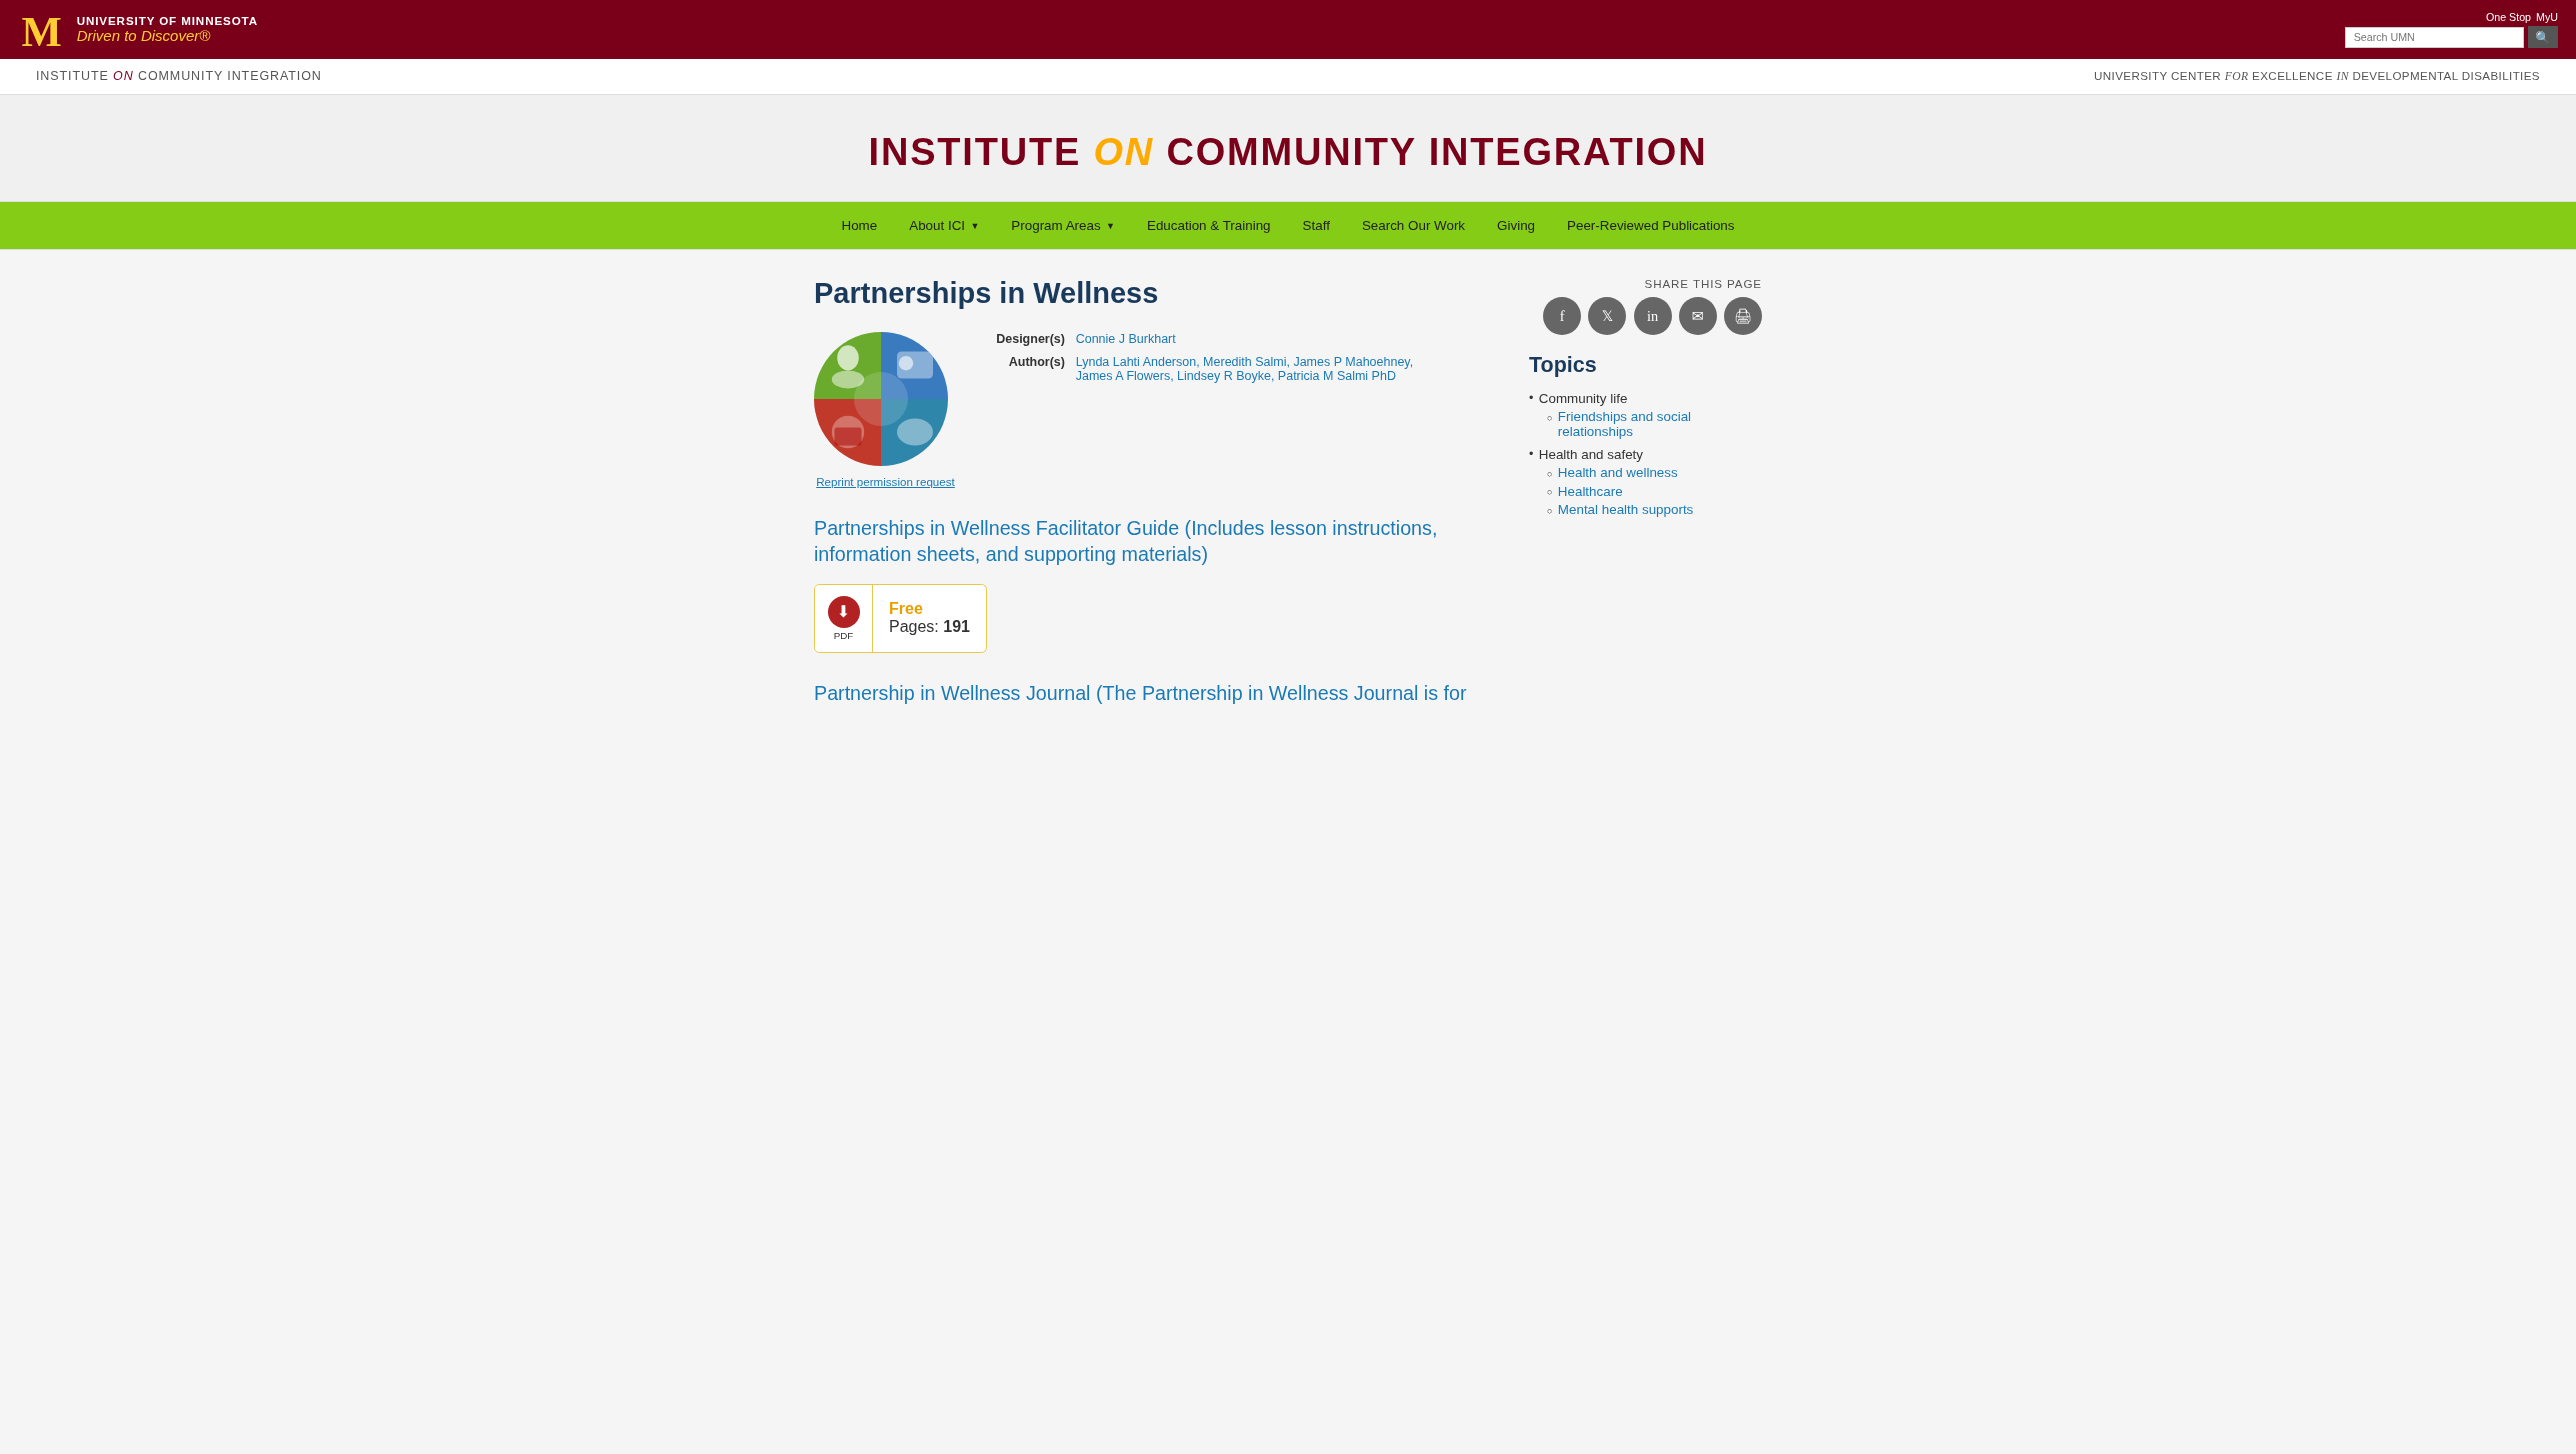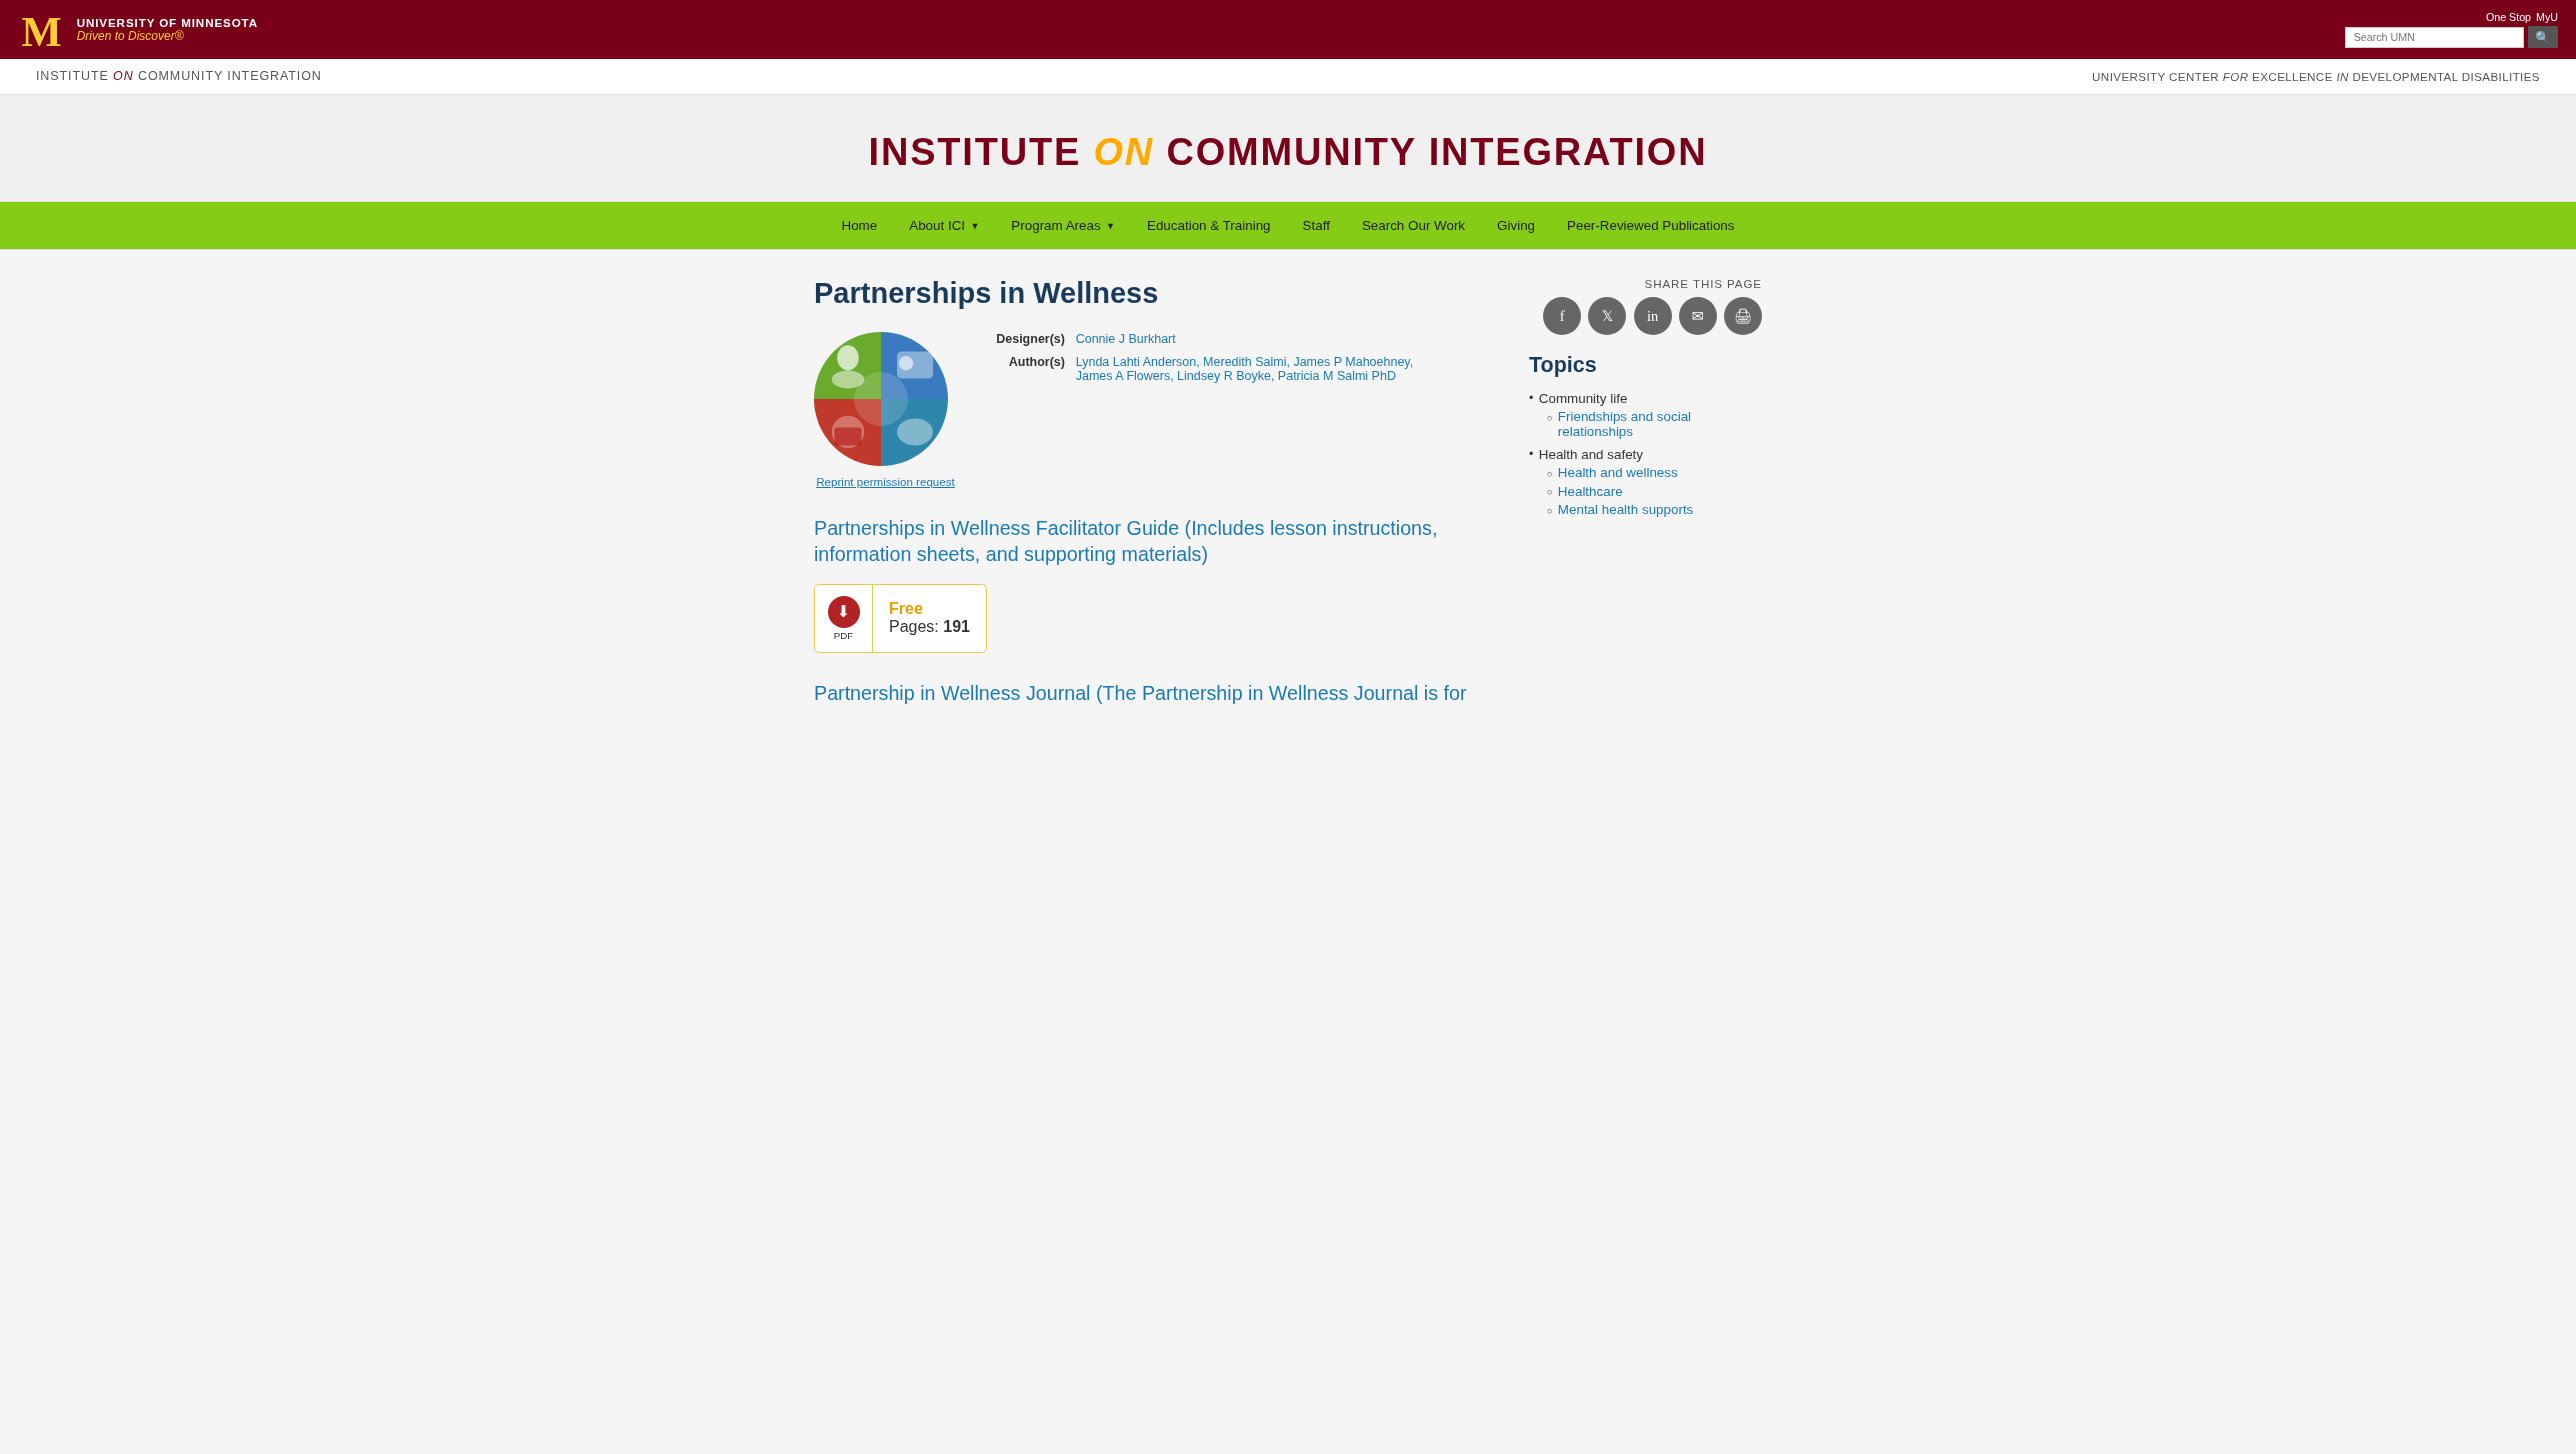--- a/index.html
+++ b/index.html
@@ -30,21 +30,21 @@
     .logo-text { display: flex; flex-direction: column; }
     .logo-text .university-name {
       font-size: 11.6px;
       font-weight: bold;
       color: white;
       letter-spacing: 0.9px;
       font-family: Arial, sans-serif;
       text-transform: uppercase;
     }
     .logo-text .tagline {
-      font-size: 12px;
+      font-size: 15px;
       color: #ffcc33;
       font-family: Arial, sans-serif;
       font-style: italic;
     }
     .top-bar-right {
       display: flex;
       flex-direction: column;
       align-items: flex-end;
       gap: 3.6px;
     }
@@ -98,21 +98,21 @@
       text-transform: uppercase;
     }
     .inst-name em { color: #7a0019; font-style: italic; }
     .ucedd {
       font-family: Arial, sans-serif;
       font-size: 11.6px;
       color: #555;
       letter-spacing: 0.4px;
       text-transform: uppercase;
     }
-    .ucedd em { font-style: italic; color: #555; }
+    .ucedd em { font-style: italic; color: #555; font-family: Liberation Serif, serif; }
 
     
     .hero {
       background: #f0f0f0;
       text-align: center;
       padding: 36px 18px 27px;
     }
     .hero h1 {
       font-family: Arial, sans-serif;
       font-size: 38px;

